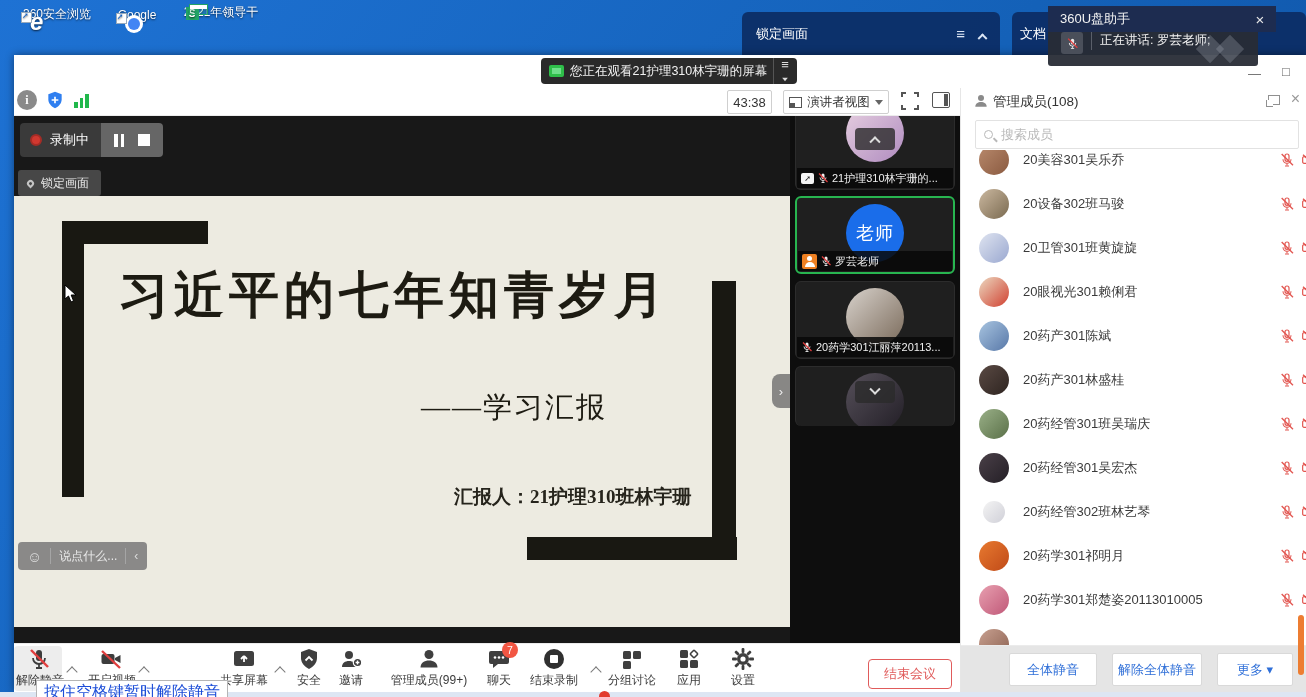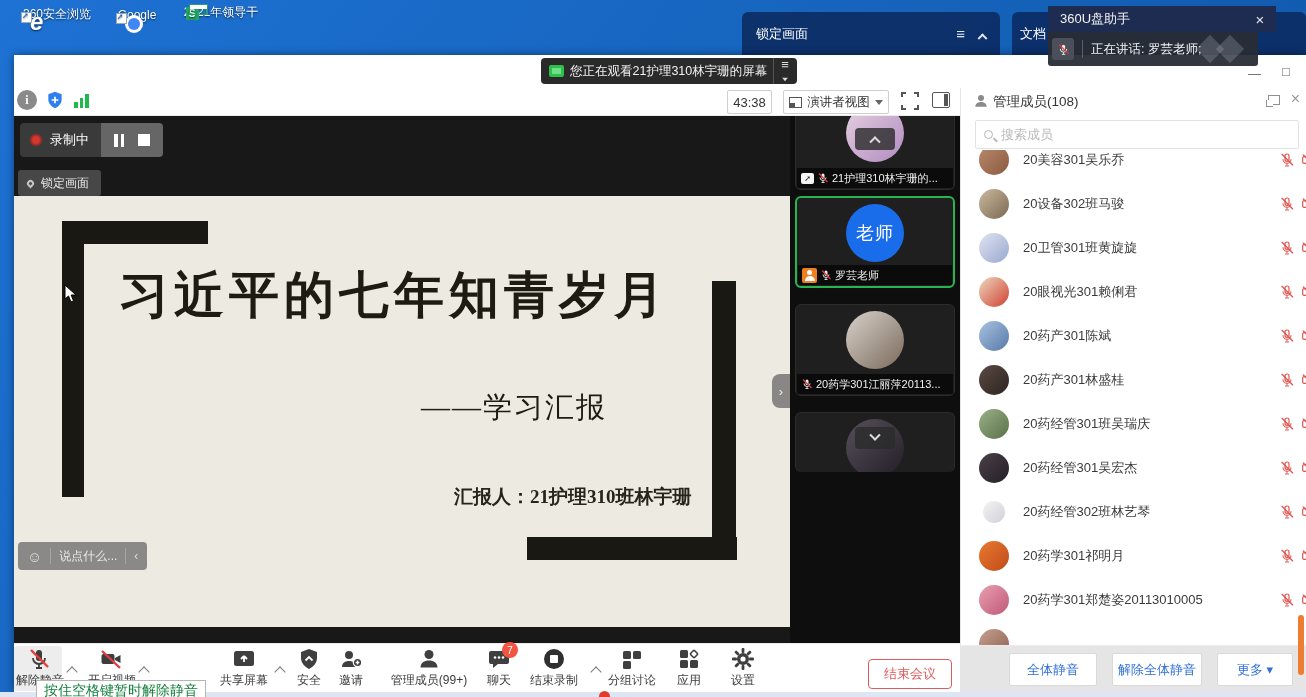--- a/index.html
+++ b/index.html
@@ -31,21 +31,21 @@
   .assistbar .mi{font-size:15px;margin-right:14px;color:#dce6f5;}
   .docbar{left:1012px;top:12px;width:294px;height:43px;background:rgba(12,45,100,.92);
     border-radius:6px 6px 0 0;color:#fff;font-size:13px;padding:13px 0 0 8px;}
 
   
   .usb{left:1048px;top:6px;width:228px;height:26px;background:#1d2c50;color:#f2f2f2;
     font-size:13px;display:flex;align-items:center;padding:0 8px 0 12px;z-index:52;}
   .usb .sp{flex:1;}
   .usb-x{color:#e8e8e8;font-size:15px;width:16px;text-align:center;cursor:pointer;}
   .usbbody{left:1048px;top:32px;width:210px;height:34px;background:rgba(40,44,54,.95);z-index:52;
-    display:flex;align-items:center;border-radius:0 0 3px 3px;padding:0 4px;}
+    display:flex;border-radius:0 0 3px 3px;padding:0 13px;}
   .usbbody .micbox{width:22px;height:22px;background:#4a4f5a;border-radius:3px;display:flex;align-items:center;justify-content:center;margin-right:8px;}
   .usbbody .vl{width:1px;height:18px;background:#5a5f6a;margin-right:8px;}
   .usbbody .speak{color:#f2f2f2;font-size:12.5px;white-space:nowrap;}
   .wm{position:absolute;width:20px;height:20px;background:rgba(170,175,185,.28);transform:rotate(45deg);}
 
   
   .win{left:14px;top:55px;width:1292px;height:637px;background:#fff;box-shadow:0 0 8px rgba(0,0,0,.45);}
   .winbtn{color:#666;font-size:13px;z-index:40;cursor:pointer;}
   .topbar{left:0;top:33px;width:946px;height:28px;background:#fff;border-bottom:1px solid #ececec;}
   .cicon{position:absolute;top:2px;width:20px;height:20px;border-radius:50%;display:flex;align-items:center;justify-content:center;cursor:pointer;}
@@ -92,21 +92,21 @@
   .chatpill{position:absolute;left:4px;top:426px;height:28px;background:rgba(120,120,120,.85);border-radius:4px;
     display:flex;align-items:center;padding:0 9px;gap:8px;color:#e9e9e9;font-size:12px;cursor:text;}
   .chatpill .dv{width:1px;height:16px;background:#a5a5a5;}
   .smile{font-size:15px;color:#ddd;line-height:1;}
   .expander{position:absolute;left:758px;top:258px;width:18px;height:34px;background:rgba(110,110,110,.8);
     border-radius:8px 0 0 8px;color:#eee;display:flex;align-items:center;justify-content:center;font-size:13px;cursor:pointer;}
   .cursor{position:absolute;left:50px;top:168px;z-index:5;}
 
   
   .tcol{left:776px;top:61px;width:170px;height:527px;background:#0e0e0e;overflow:hidden;padding:0 5px;}
-  .tile{position:relative;width:160px;height:92px;margin-bottom:16px;background:#1f1f1f;border:1px solid #2c2c2c;
+  .tile{position:relative;width:160px;height:78px;margin-bottom:7px;background:#1f1f1f;border:1px solid #2c2c2c;
     border-radius:6px;overflow:hidden;cursor:pointer;}
   .tile.active{border:2px solid #28b550;}
   .tile.cut-top{height:74px;margin-bottom:6px;border-top:none;border-radius:0 0 6px 6px;}
   .tile.cut-bottom{height:60px;margin-bottom:0;border-bottom:none;}
   .t-av{position:absolute;left:50%;top:6px;transform:translateX(-50%);width:58px;height:58px;border-radius:50%;
     display:flex;align-items:center;justify-content:center;}
   .cut-top .t-av{top:-12px;}
   .t-avtext{color:#fff;font-size:18px;letter-spacing:1px;}
   .t-label{position:absolute;left:1px;right:1px;bottom:1px;height:20px;background:rgba(8,8,8,.85);
     display:flex;align-items:center;gap:3px;padding:0 4px;color:#f0f0f0;font-size:11px;white-space:nowrap;overflow:hidden;}
@@ -156,21 +156,21 @@
   .titem{position:absolute;top:3px;height:44px;text-align:center;cursor:pointer;}
   .titem .lbl{font-size:12px;color:#3b3b3b;margin-top:1px;white-space:nowrap;}
   .titem svg{display:block;margin:0 auto;}
   .hoverbg{position:absolute;left:0;top:2px;width:48px;height:45px;background:#ededed;border-radius:4px;}
   .tchev{position:absolute;top:24px;width:8px;height:8px;border-left:1.5px solid #7a7a7a;border-top:1.5px solid #7a7a7a;transform:rotate(45deg);cursor:pointer;}
   .badge{position:absolute;left:26px;top:-5px;min-width:16px;height:16px;border-radius:8px;background:#f25643;color:#fff;
     font-size:10.5px;line-height:16px;padding:0 2px;}
   .endbtn{position:absolute;left:854px;top:15px;width:84px;height:30px;border:1px solid #e05b5b;border-radius:4px;
     background:#fff;color:#e05b5b;font-size:13px;display:flex;align-items:center;justify-content:center;cursor:pointer;}
   .mictip{position:absolute;left:22px;top:36px;height:18px;background:#fff;border:1px solid #b5b5b5;
-    font-size:14px;color:#15803d;padding:1px 7px;white-space:nowrap;z-index:60;}
+    font-size:16px;color:#1d4ed8;padding:1px 7px;white-space:nowrap;z-index:60;}
 
   .taskstrip{left:0;top:692px;width:1306px;height:5px;background:#dde6f3;z-index:55;}
   .reddot{left:599px;top:691px;width:11px;height:11px;border-radius:50%;background:#e23b2e;z-index:56;position:absolute;}
 
   
   .wpill{left:541px;top:58px;width:256px;height:26px;background:#2a2a2a;border-radius:4px;z-index:42;
     display:flex;align-items:center;padding:0 8px;gap:6px;cursor:pointer;}
   .wicon{width:15px;height:12px;background:#2fbf4a;border-radius:2px;position:relative;flex:0 0 auto;}
   .wicon::after{content:"";position:absolute;left:3px;top:3px;right:3px;bottom:3px;background:#6fe08a;}
   .wtext{color:#f2f2f2;font-size:12.5px;white-space:nowrap;flex:1;}

